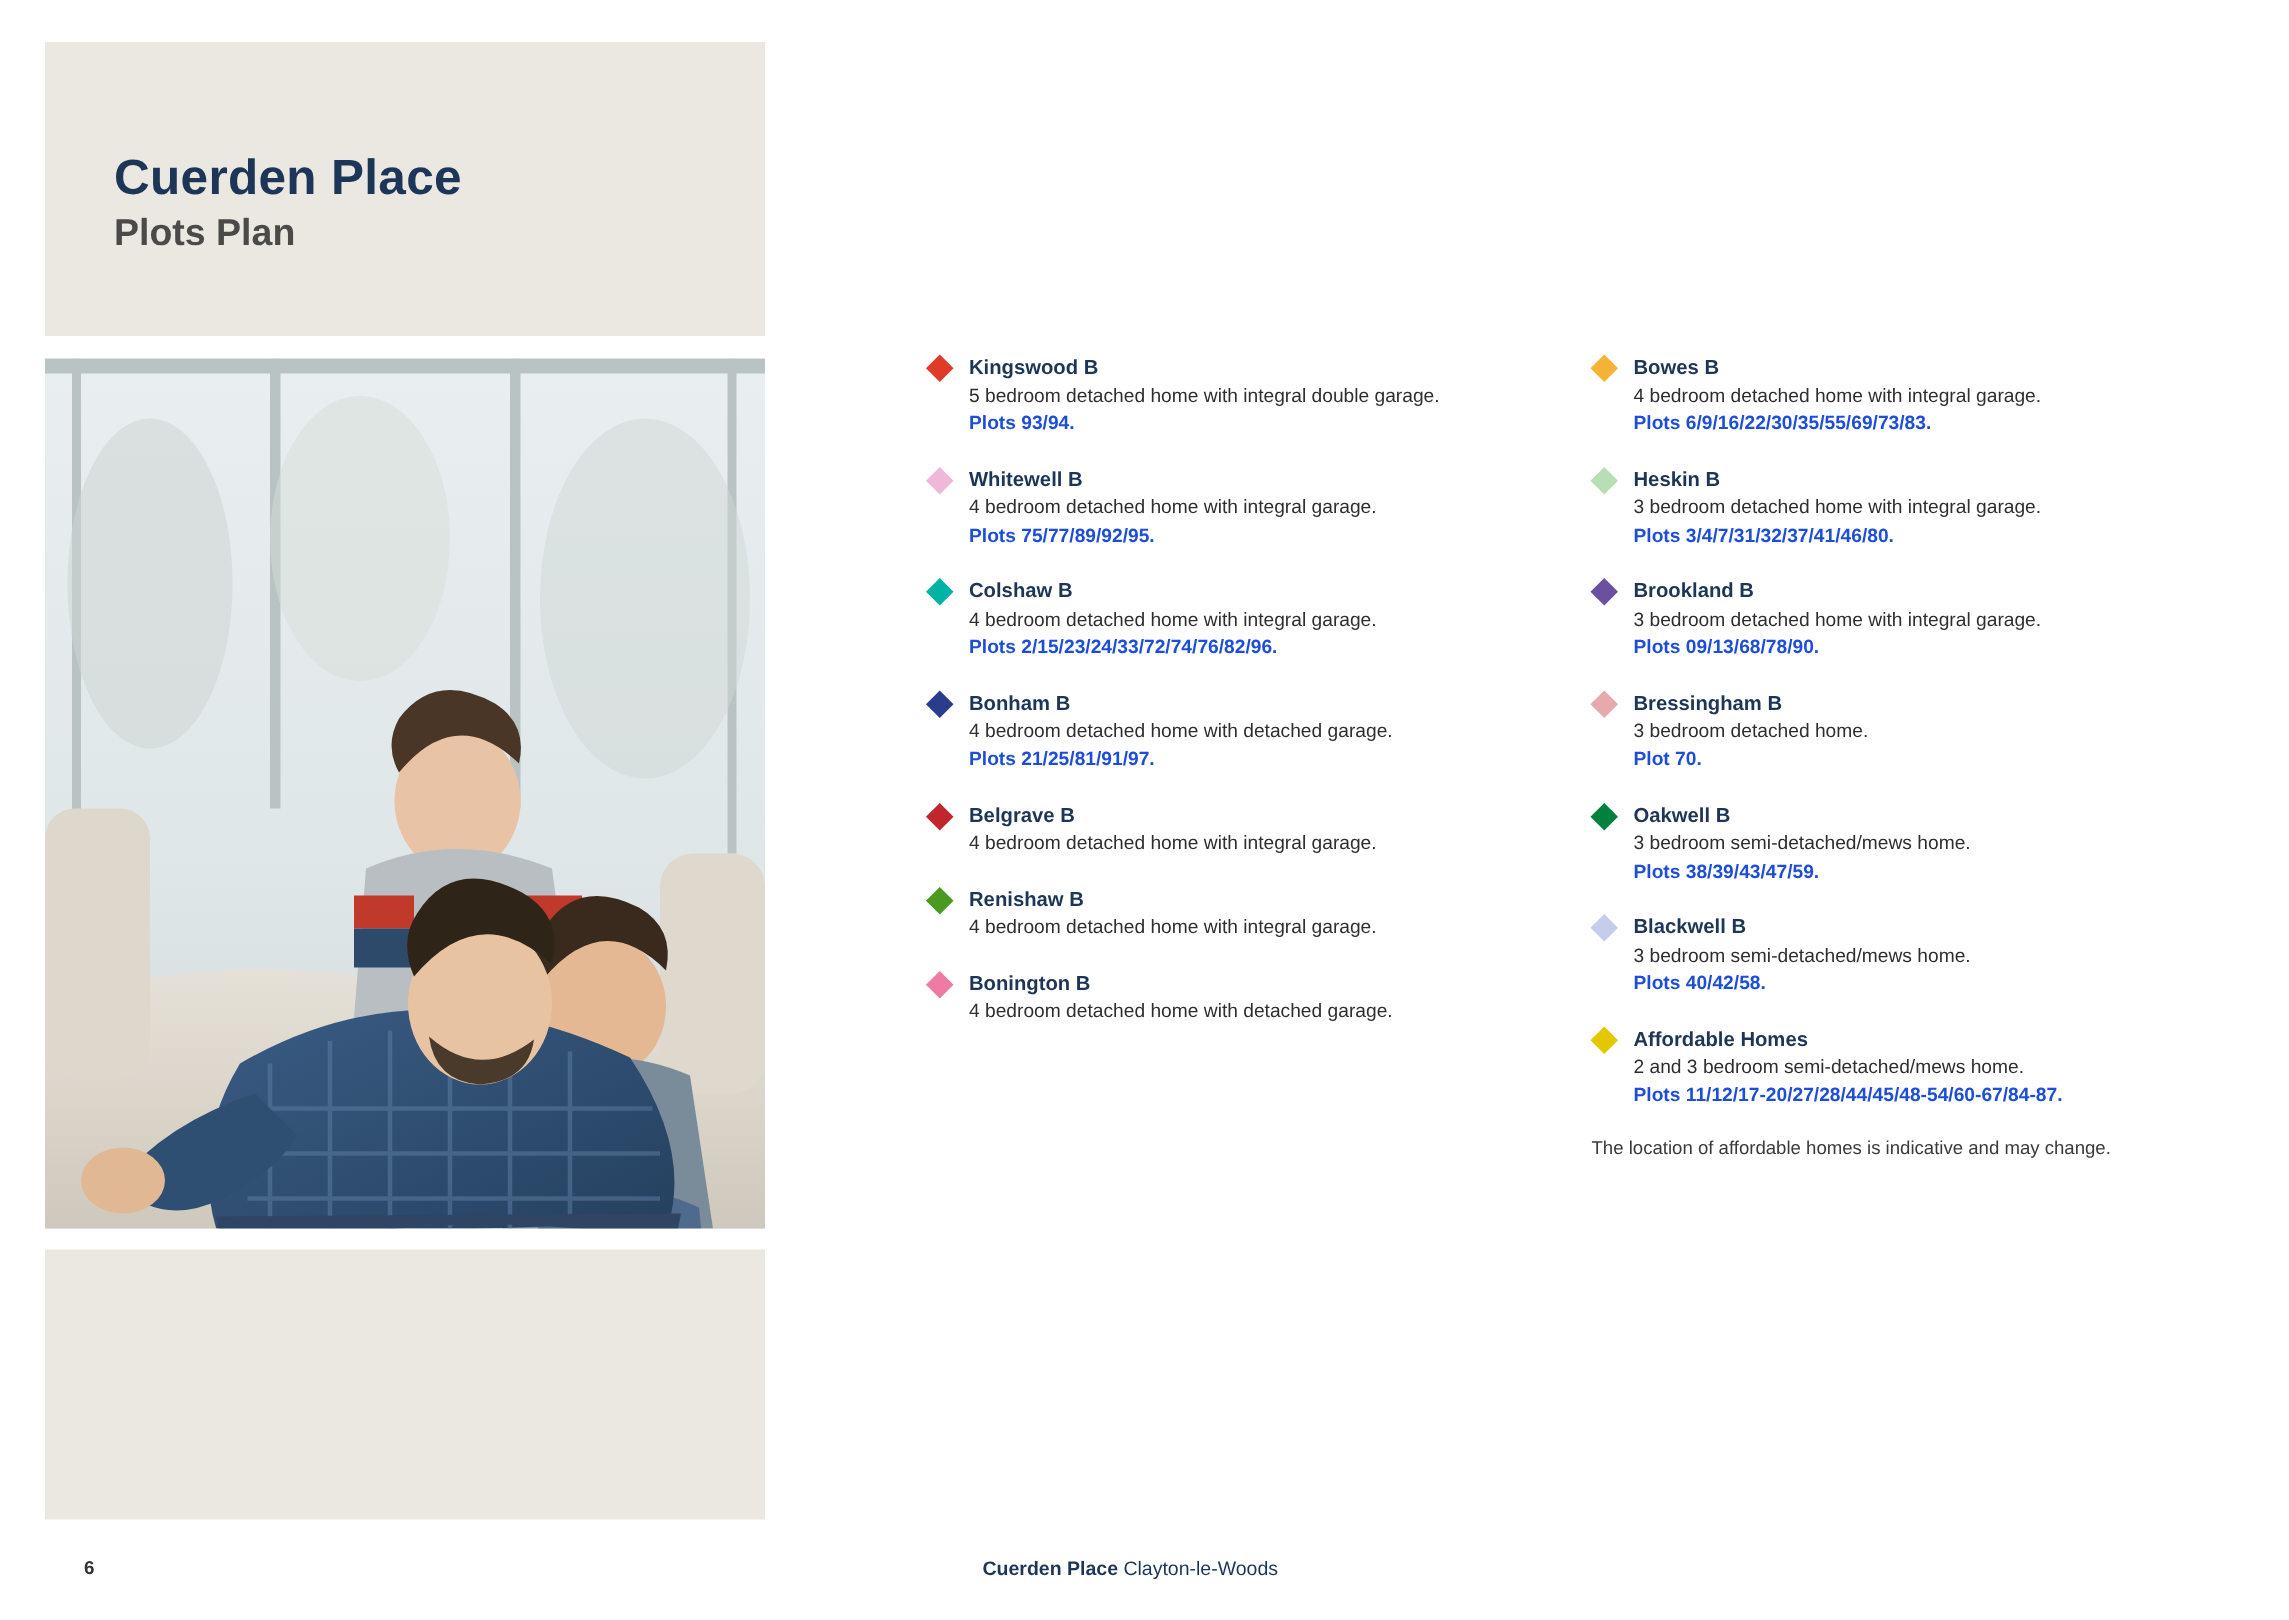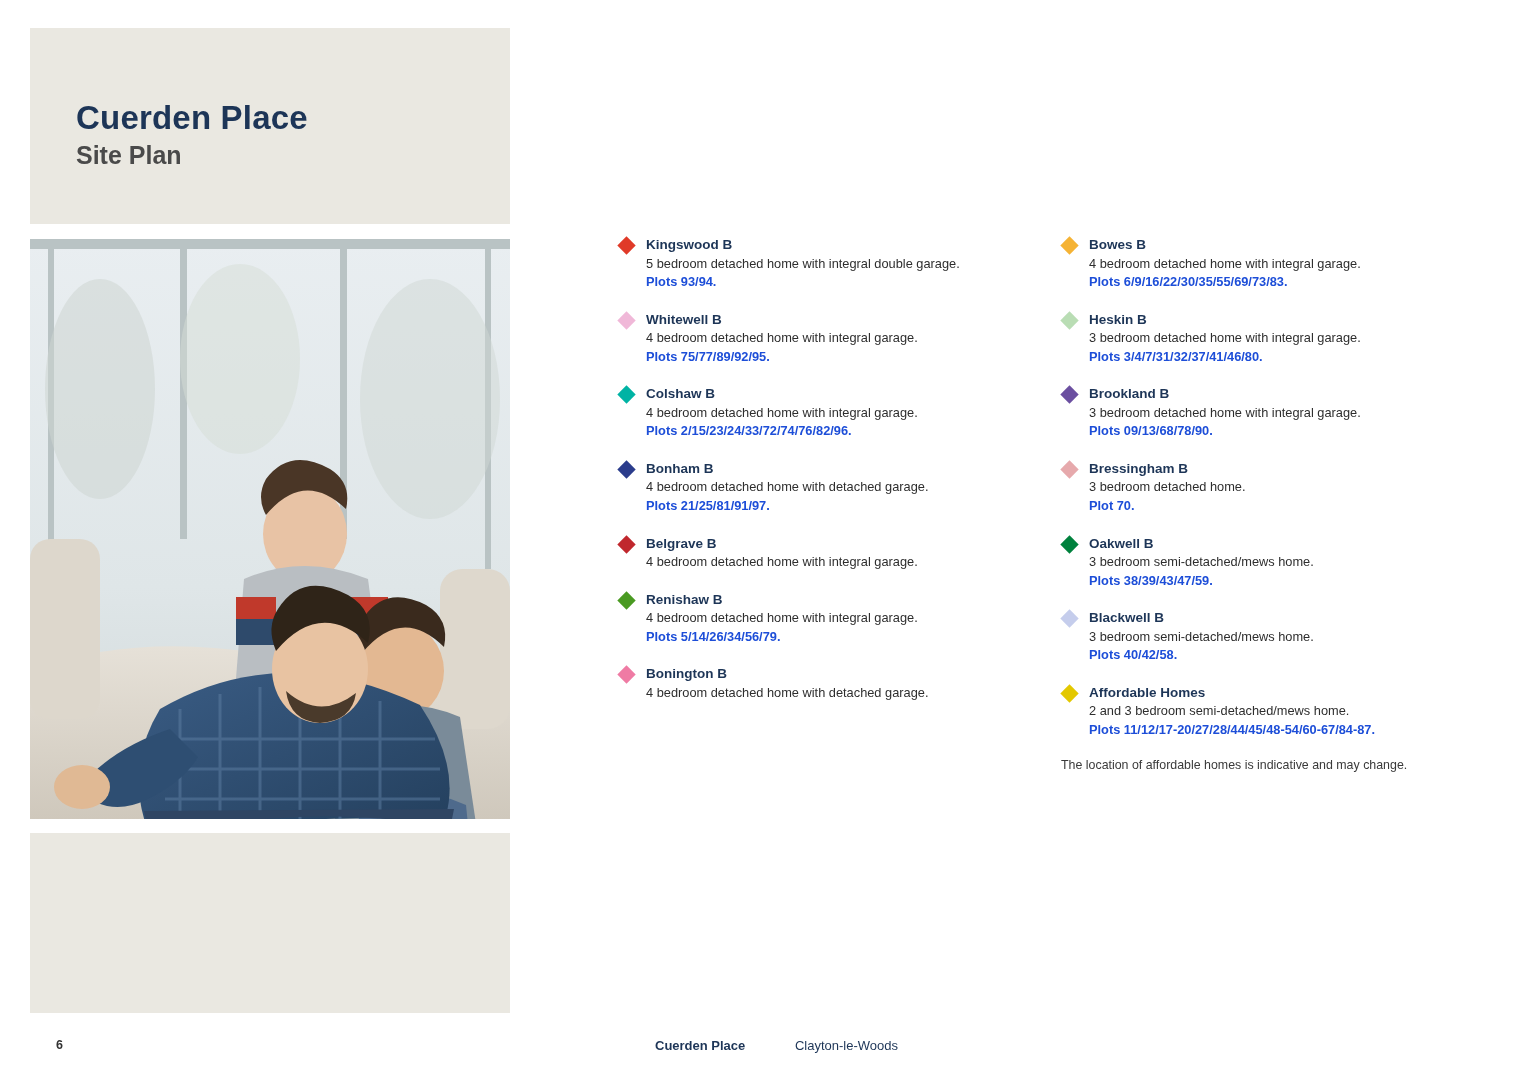--- a/index.html
+++ b/index.html
@@ -129,29 +129,29 @@
   }
   .footer-center {
     position: absolute;
     left: 655px;
     top: 1038px;
     font-size: 13px;
     color: #1d3557;
     white-space: nowrap;
   }
   .footer-center b { font-weight: bold; }
-  .footer-center span.light { font-weight: normal; color: #1d3557; margin-left: 46px; }
+  .footer-center span.light { font-weight: normal; color: #1d3557; }
 </style>
 </head>
 <body>
 
 <div class="left-col">
   <div class="title-block">
     <div class="doc-title">Cuerden Place</div>
-    <div class="doc-subtitle">Site Plan</div>
+    <div class="doc-subtitle">Plots Plan</div>
   </div>
 </div>
 
 <div class="photo">
   <svg width="480" height="580" viewBox="0 0 480 580" xmlns="http://www.w3.org/2000/svg">
     <defs>
       <linearGradient id="win" x1="0" y1="0" x2="0" y2="1">
         <stop offset="0%" stop-color="#e9eef1"></stop>
         <stop offset="60%" stop-color="#dfe6e8"></stop>
         <stop offset="100%" stop-color="#cfd7d8"></stop>
@@ -272,21 +272,20 @@
       <div class="legend-item">
         <span class="swatch" style="background:#c0272d"></span>
         <div class="legend-name">Belgrave B</div>
         <div class="legend-desc">4 bedroom detached home with integral garage.</div>
       </div>
 
       <div class="legend-item">
         <span class="swatch" style="background:#4a9a22"></span>
         <div class="legend-name">Renishaw B</div>
         <div class="legend-desc">4 bedroom detached home with integral garage.</div>
-        <div class="legend-plots">Plots 5/14/26/34/56/79.</div>
       </div>
 
       <div class="legend-item">
         <span class="swatch" style="background:#ef7ba4"></span>
         <div class="legend-name">Bonington B</div>
         <div class="legend-desc">4 bedroom detached home with detached garage.</div>
       </div>
 
     </div>
 

